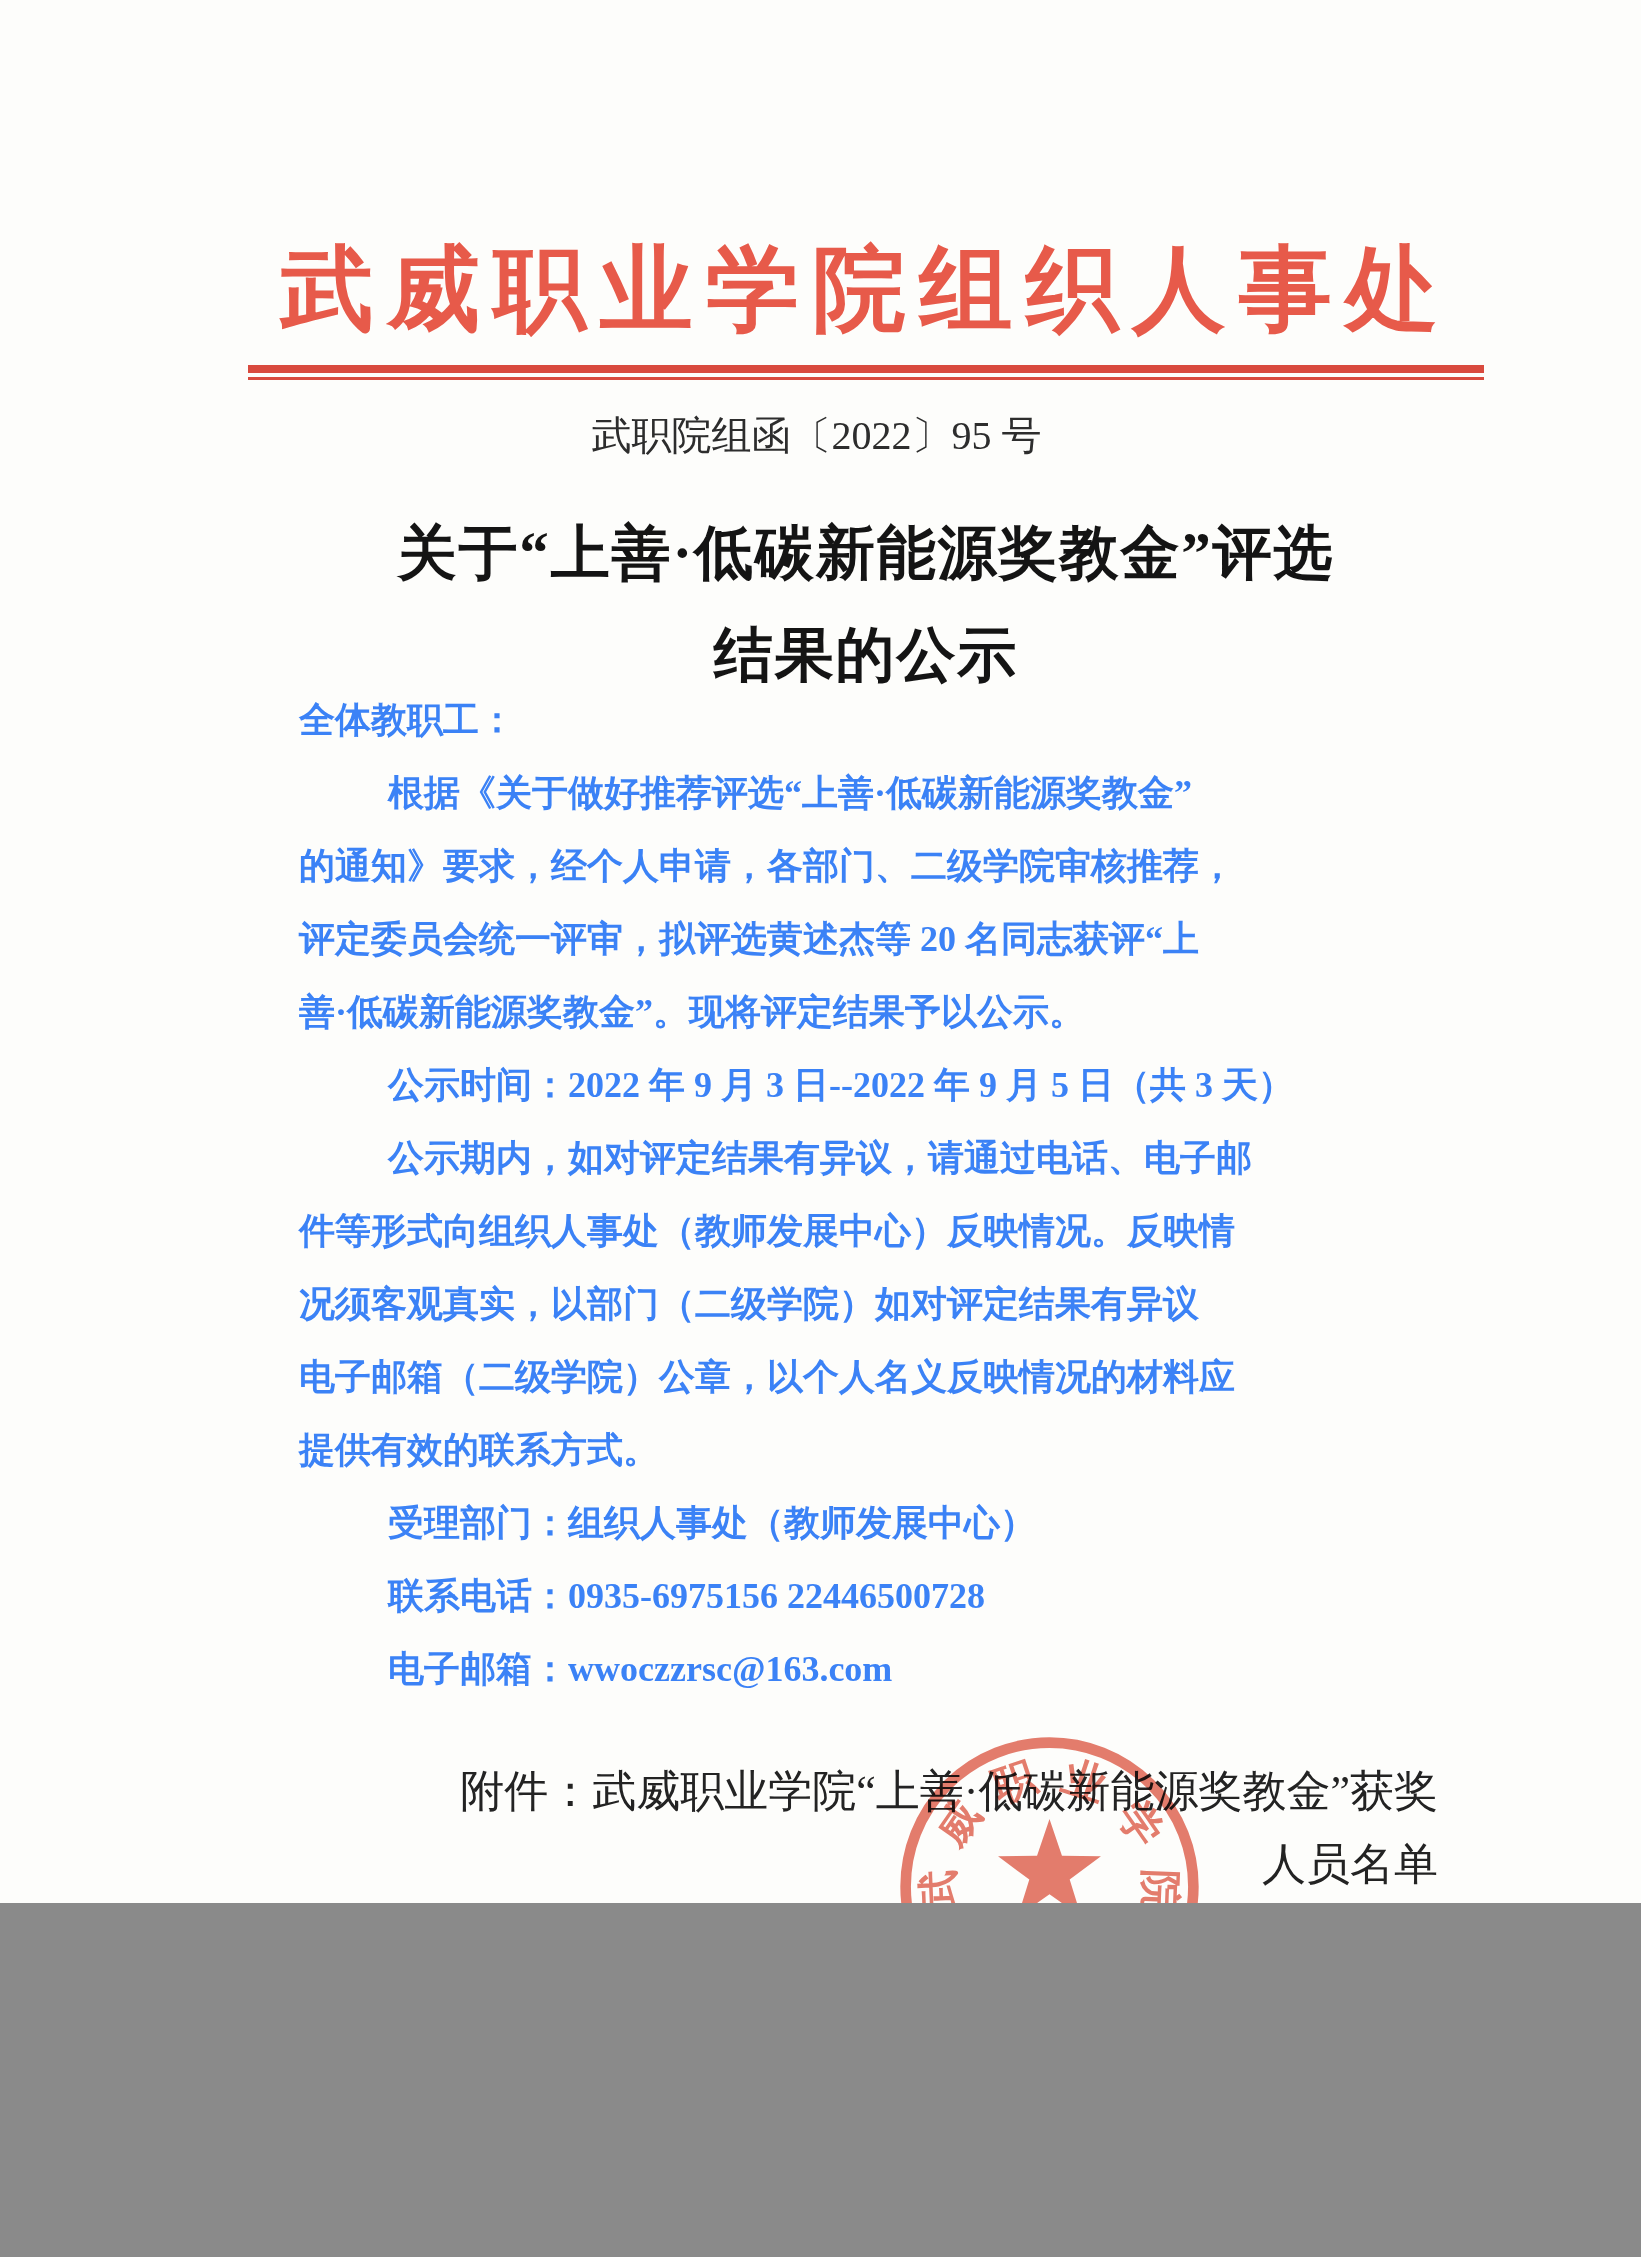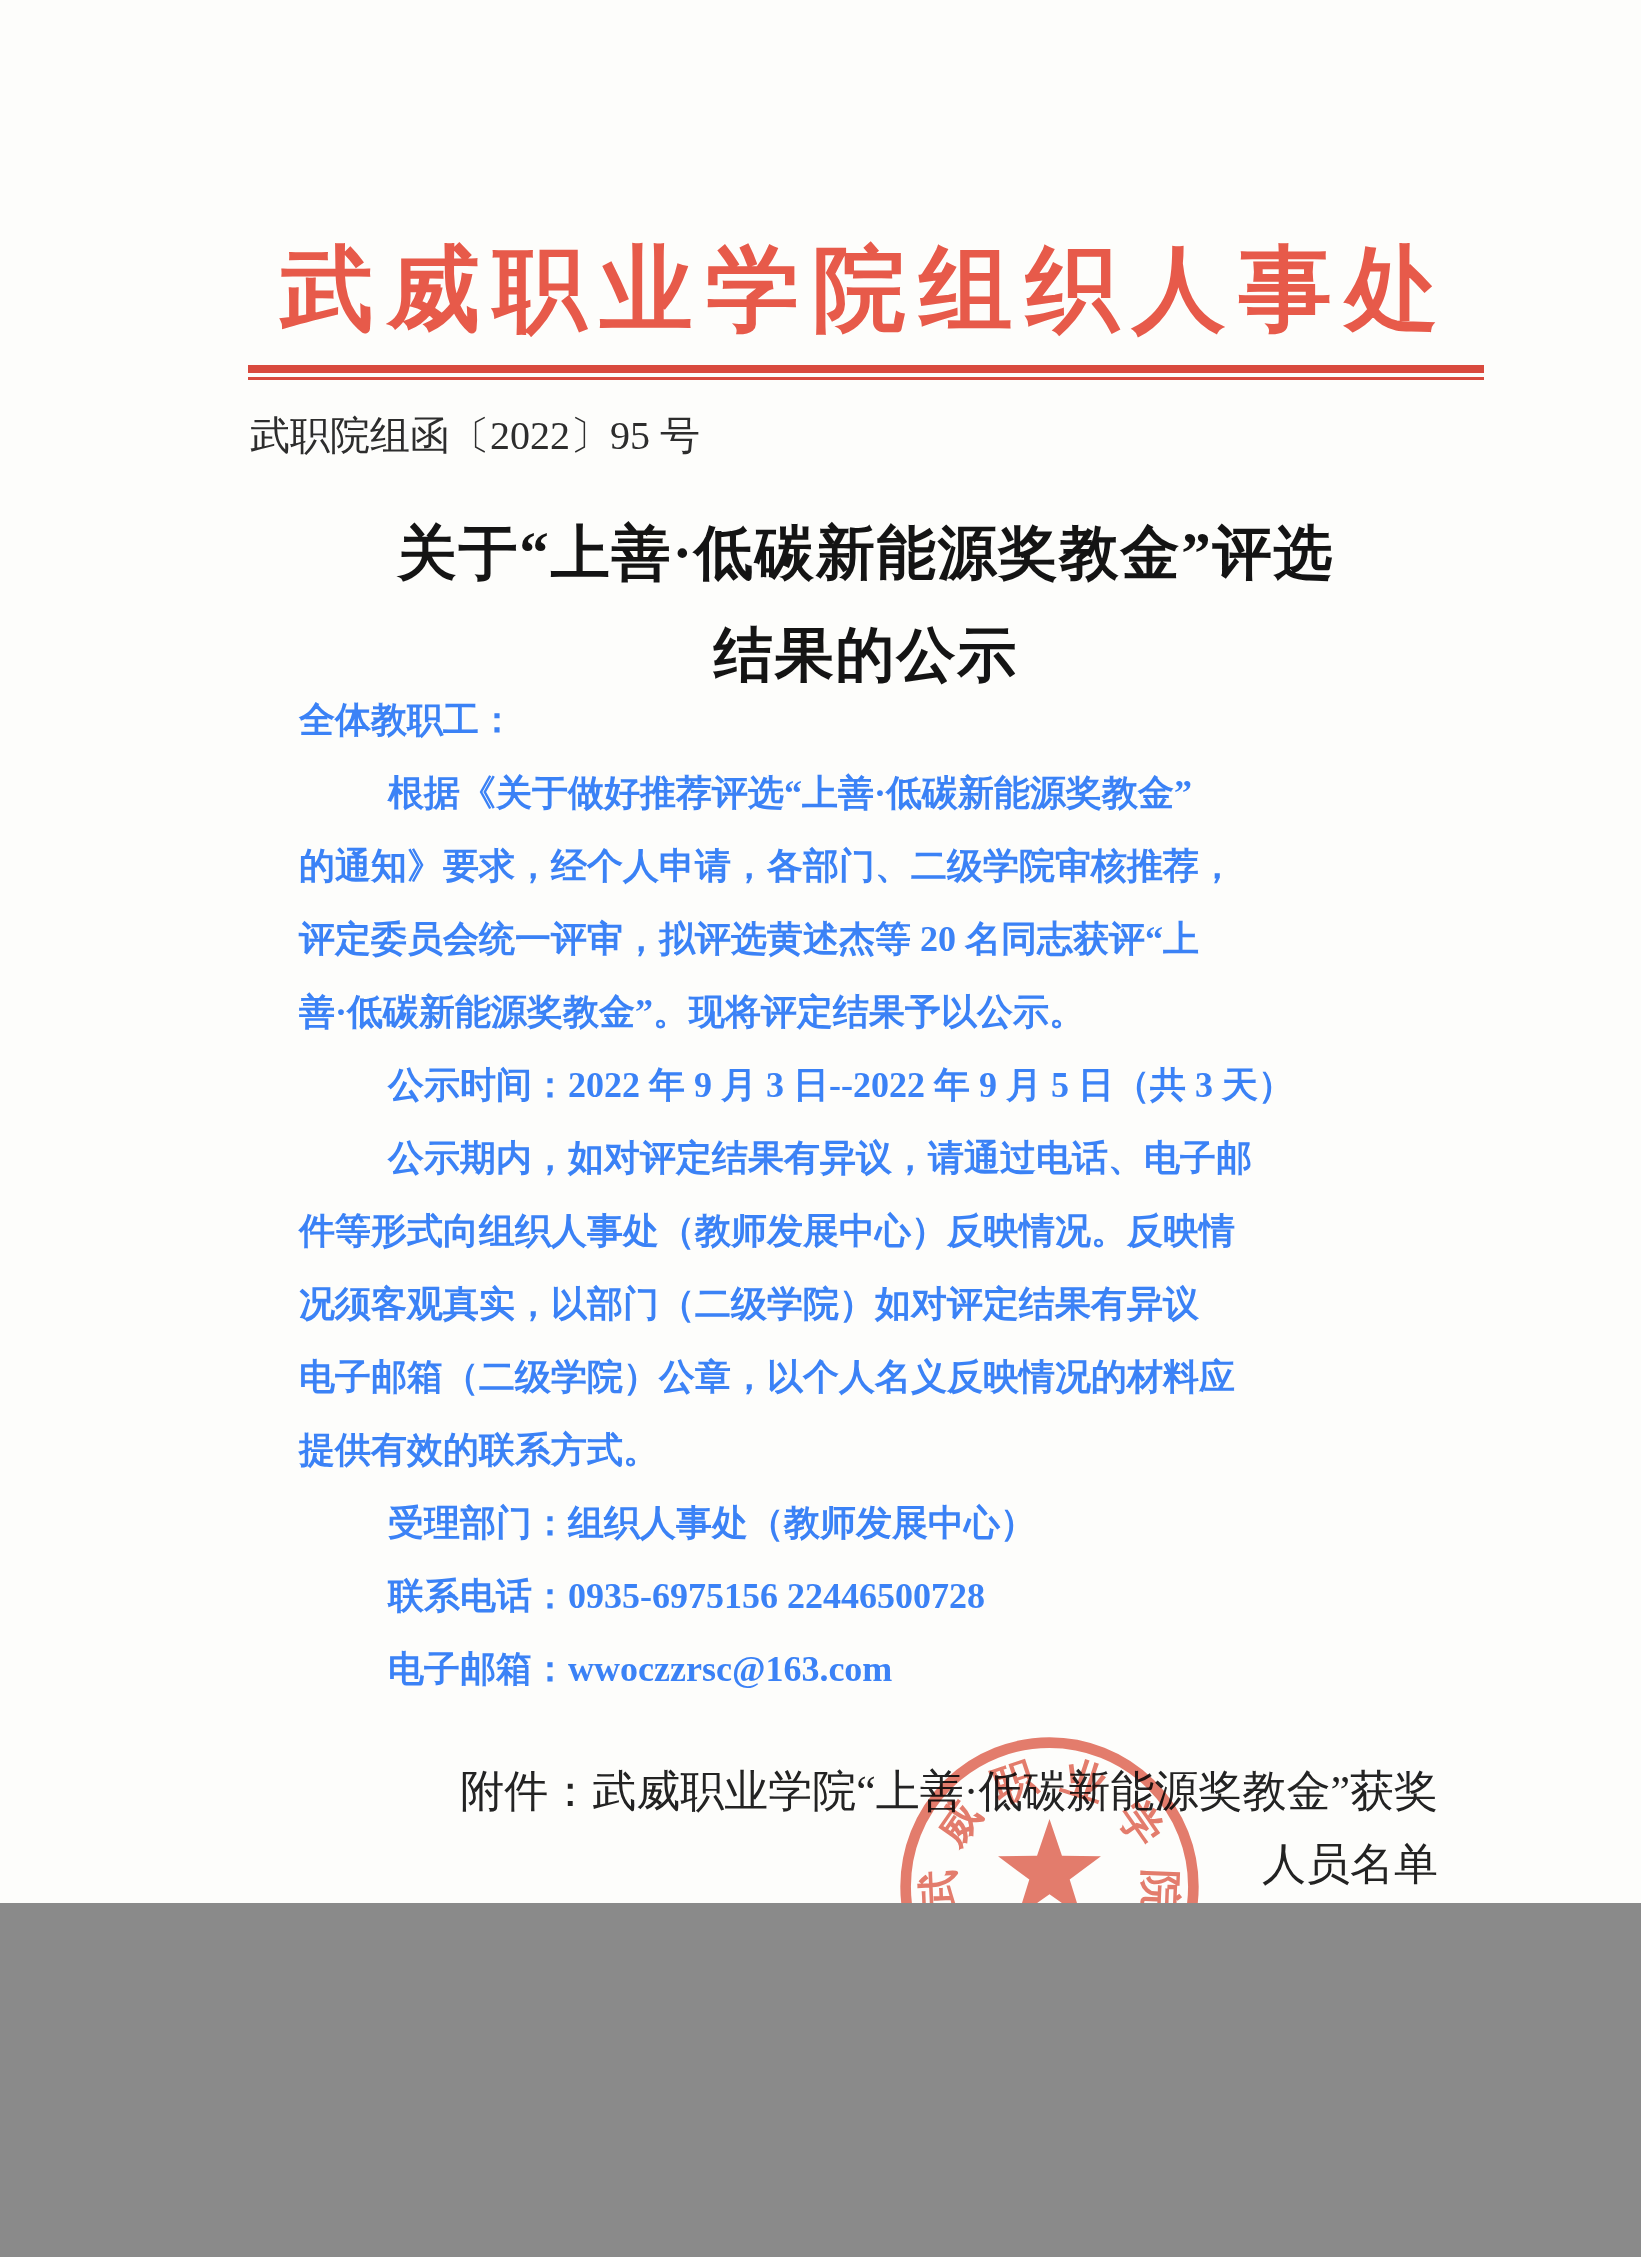--- a/index.html
+++ b/index.html
@@ -36,23 +36,23 @@
   .rule-top .gap  { height: 4.8px; }
   .rule-top .bar2 { height: 2.9px; }
   .rule-bottom { top: 2020px; }
   .rule-bottom .bar1 { height: 3.9px; }
   .rule-bottom .gap  { height: 4.8px; }
   .rule-bottom .bar2 { height: 8.7px; }
   .rule .gap { background: transparent; }
   
   .doc-number {
     position: absolute;
-    top: 409px; left: 250px;
+    top: 409px; left: 229px;
     width: 1175px;
-    text-align: left;
+    text-align: center;
     font-size: 40px;
     line-height: 54px;
     color: #2d2d2d;
     white-space: pre;
   }
   
   .doc-title {
     position: absolute;
     top: 502px; left: 248px;
     width: 1236px;

